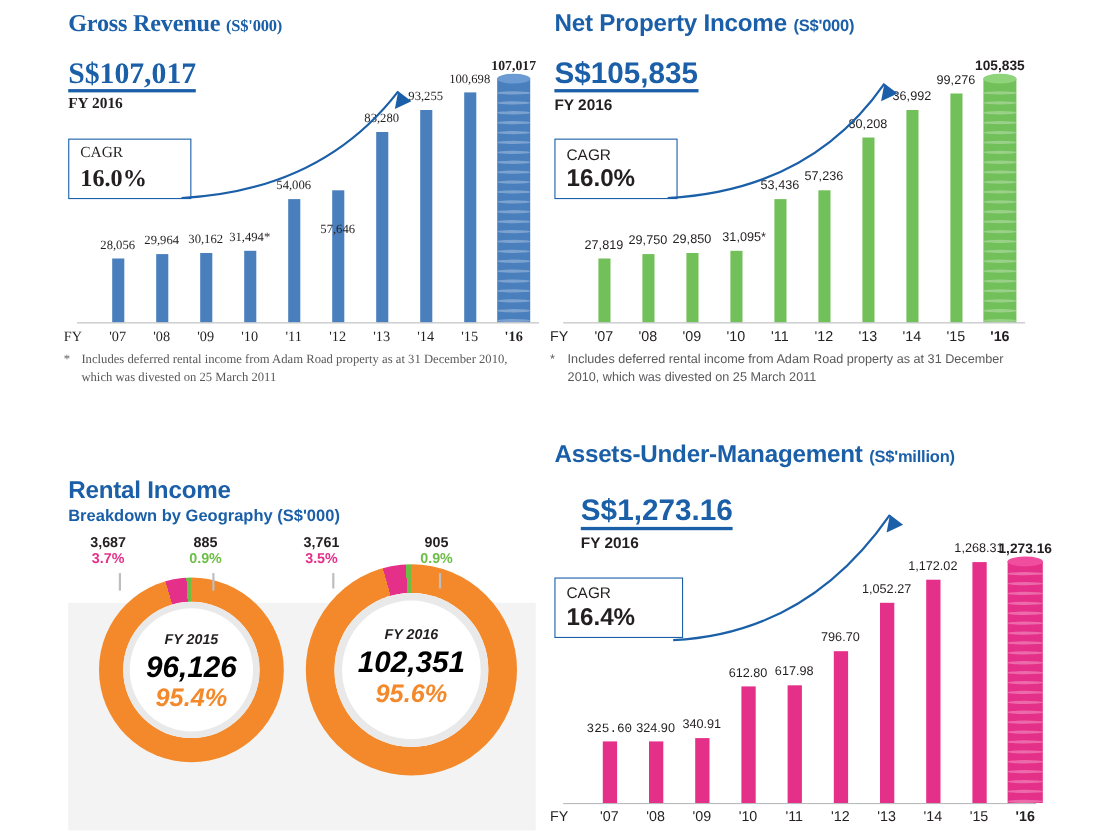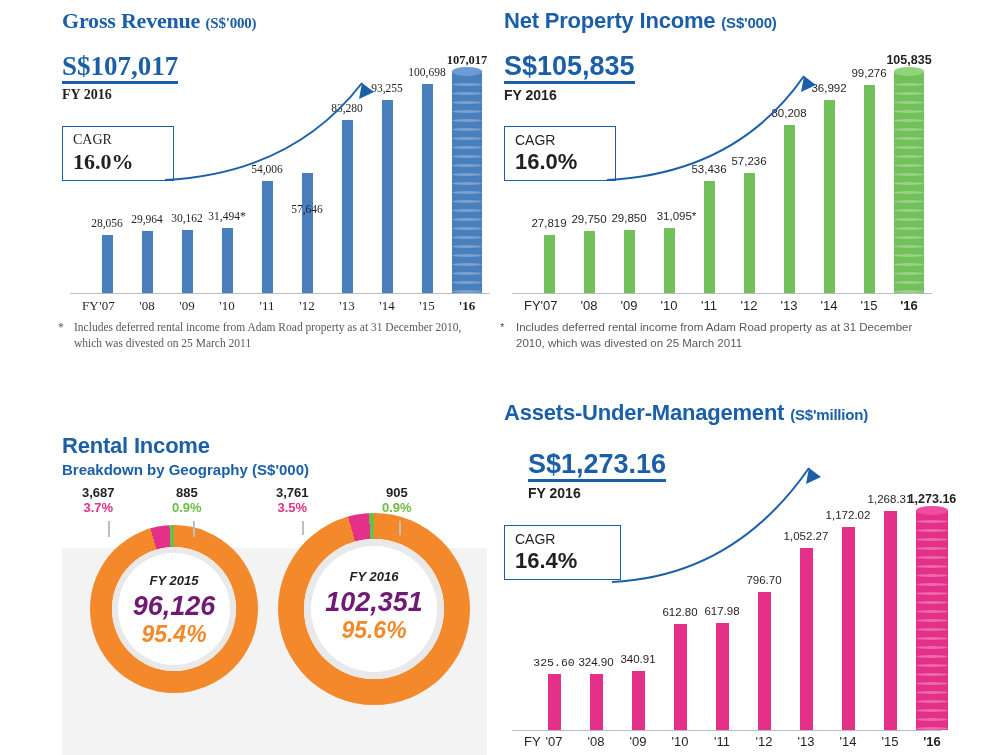--- a/index.html
+++ b/index.html
@@ -51,21 +51,21 @@
   .bar{position:absolute;bottom:0;}
   .bar-value{
     position:absolute;font-size:11.5px;color:#231f20;text-align:center;
     white-space:nowrap;
   }
   .bar-value.last{font-weight:bold;font-size:12.5px;}
   .x-label{
     position:absolute;font-size:13px;color:#231f20;text-align:center;white-space:nowrap;
   }
   .x-label.bold{font-weight:bold;}
-  .fy-label{position:absolute;font-size:13px;color:#231f20;margin-left:24px;}
+  .fy-label{position:absolute;font-size:13px;color:#231f20;}
 
   
   .stack{position:absolute;bottom:0;overflow:hidden;}
   .stack .disc{position:absolute;left:0;right:0;height:7px;border-radius:50%;}
 
   
   .footnote{
     position:absolute;font-size:11.5px;color:#58595b;line-height:1.35;
   }
   .footnote .star{position:absolute;left:0;top:0;}
@@ -76,21 +76,21 @@
 
   
   .donut-band{
     position:absolute;background:#f3f3f3;
   }
   .donut-wrap{position:absolute;}
   .donut-center{
     position:absolute;left:0;right:0;text-align:center;font-style:italic;
   }
   .donut-fy{font-size:13px;font-weight:bold;color:#231f20;}
-  .donut-val{font-size:27px;font-weight:bold;color:#701a75;line-height:1.1;margin-top:4px;}
+  .donut-val{font-size:27px;font-weight:bold;color:#000000;line-height:1.1;margin-top:4px;}
   .donut-pct{font-size:23px;font-weight:bold;color:#f3892a;line-height:1.1;}
 
   .callout{position:absolute;text-align:center;white-space:nowrap;}
   .callout .v{font-size:13px;font-weight:bold;color:#231f20;}
   .callout .p{font-size:13px;font-weight:bold;}
   .p.pink{color:#e5308a;}
   .p.green{color:#6cbe45;}
 
   .legend{
     position:absolute;display:flex;gap:26px;align-items:center;

